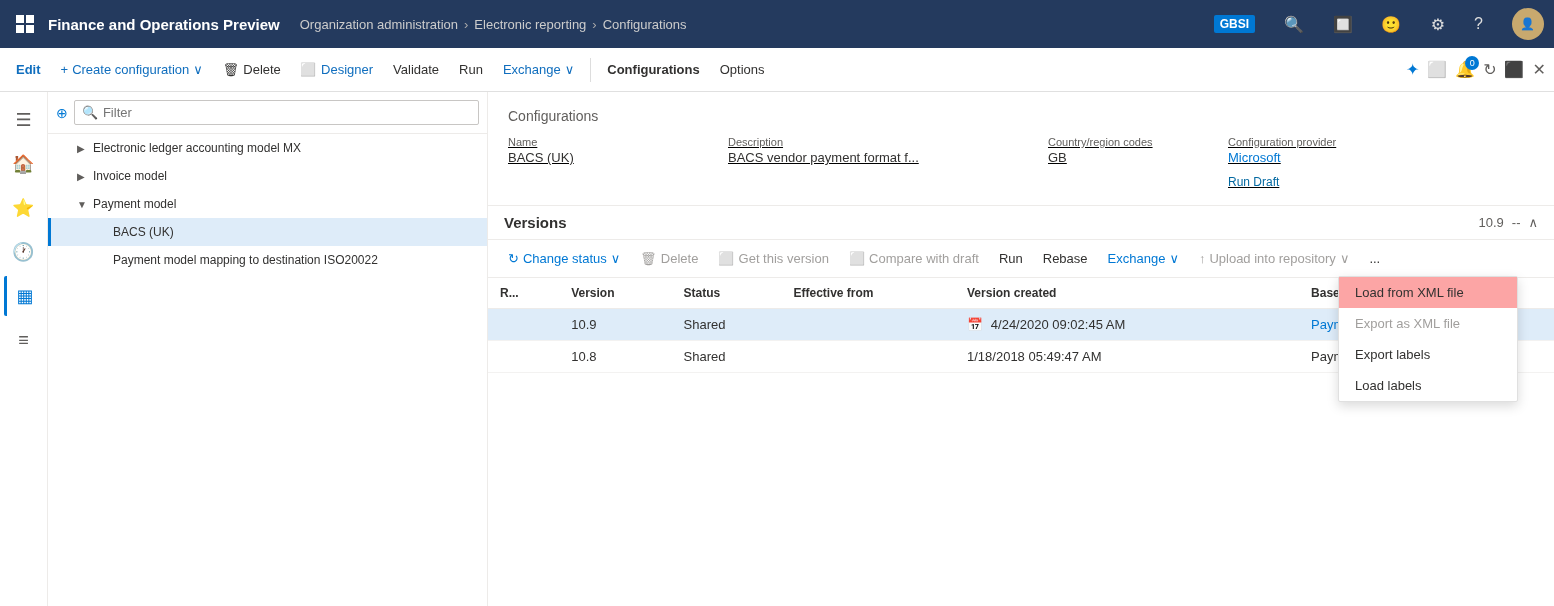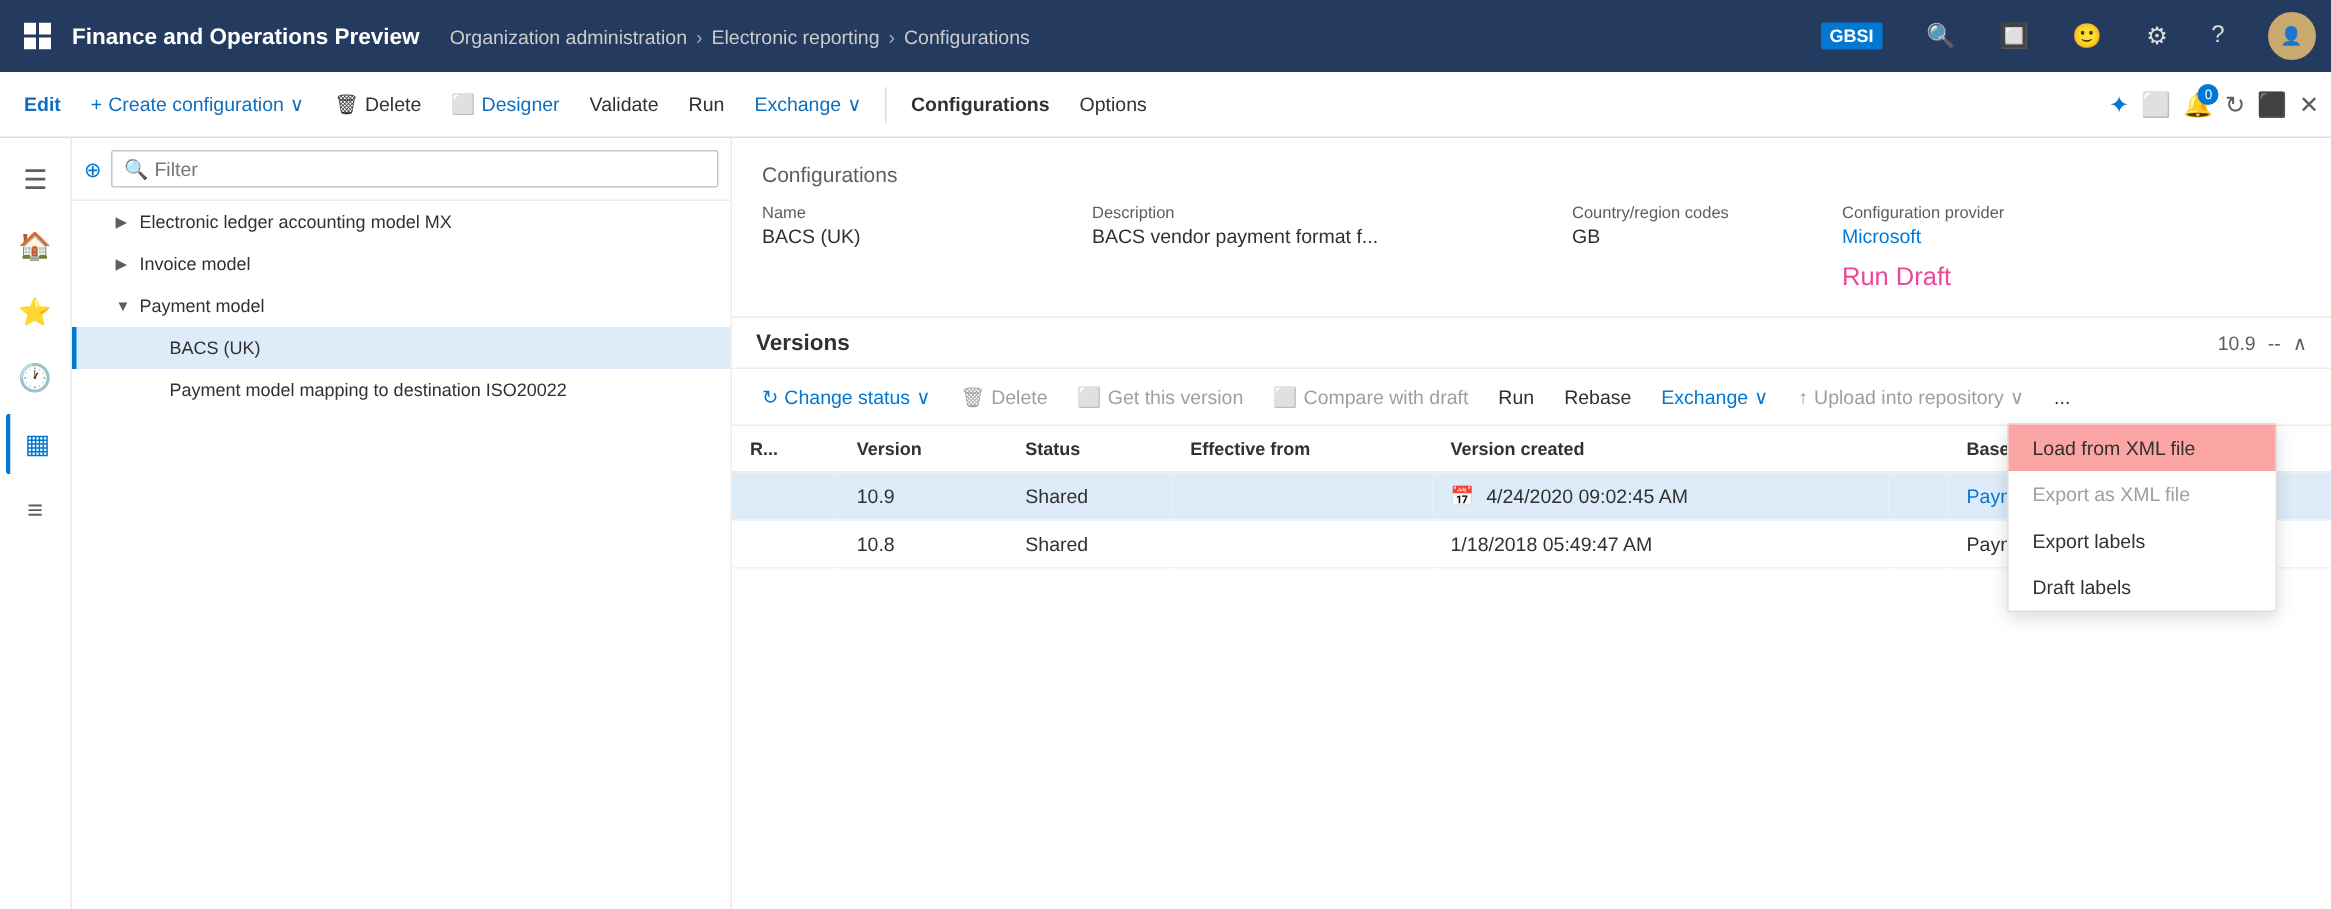--- a/index.html
+++ b/index.html
@@ -147,20 +147,21 @@
       padding: 16px 20px;
       border-bottom: 1px solid #edebe9;
     }
     .config-card-title {
       font-size: 14px; color: #605e5c; margin-bottom: 12px;
     }
     .config-fields {
       display: grid;
       grid-template-columns: 220px 320px 180px 260px;
       gap: 0 0;
+      text-decoration: underline;
     }
     .config-field-group { display: flex; flex-direction: column; gap: 2px; padding-right: 20px; }
     .config-field-label { font-size: 11px; color: #605e5c; font-weight: 400; }
     .config-field-value { font-size: 13px; color: #323130; }
     .config-field-value.link { color: #0078d4; text-decoration: none; cursor: pointer; }
     .run-draft-row {
       display: flex; align-items: center; gap: 8px; margin-top: 8px;
     }
     .toggle {
       width: 40px; height: 20px; background: #c8c6c4; border-radius: 10px;
@@ -390,21 +391,21 @@
           <span class="config-field-value">BACS vendor payment format f...</span>
         </div>
         <div class="config-field-group">
           <span class="config-field-label">Country/region codes</span>
           <span class="config-field-value">GB</span>
         </div>
         <div class="config-field-group">
           <span class="config-field-label">Configuration provider</span>
           <a class="config-field-value link">Microsoft</a>
           <div class="run-draft-row">
-            <span style="font-size:17px; color:#ec4899;">Run Draft</span>
+            <span style="font-size:12px; color:#0369a1;">Run Draft</span>
           </div>
         </div>
       </div>
     </div>
 
     <div class="versions-section">
       <div class="versions-header">
         <span class="versions-title">Versions</span>
         <div class="versions-info">
           <span>10.9</span>
@@ -441,21 +442,21 @@
           <span>↑</span>
           <span>Upload into repository</span>
           <span>∨</span>
         </button>
         <button class="v-btn plain">...</button>
 
         <div class="dropdown-menu">
           <div class="dropdown-item active">Load from XML file</div>
           <div class="dropdown-item disabled">Export as XML file</div>
           <div class="dropdown-item">Export labels</div>
-          <div class="dropdown-item">Draft labels</div>
+          <div class="dropdown-item">Load labels</div>
         </div>
       </div>
 
       <div class="versions-table">
         <table>
           <thead>
             <tr>
               <th>R...</th>
               <th>Version</th>
               <th>Status</th>

